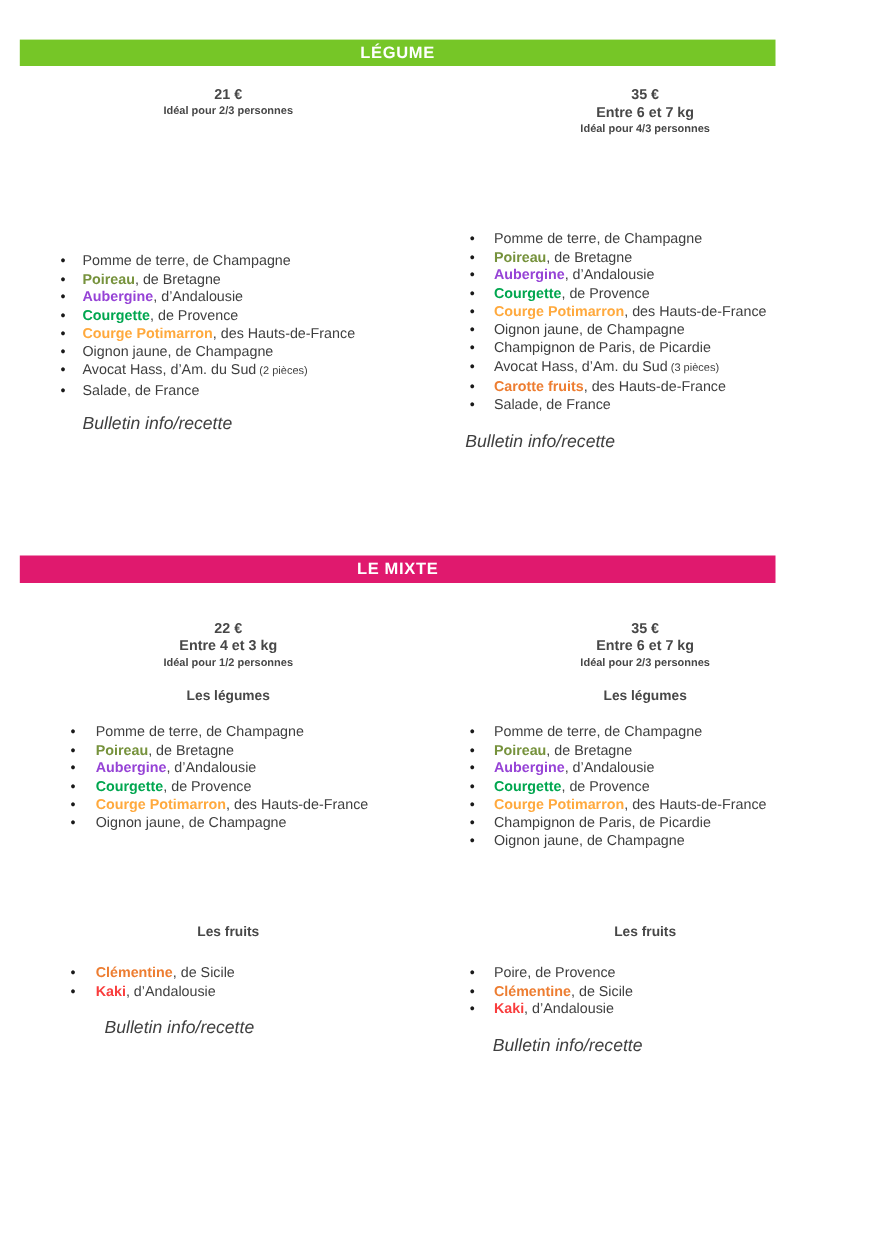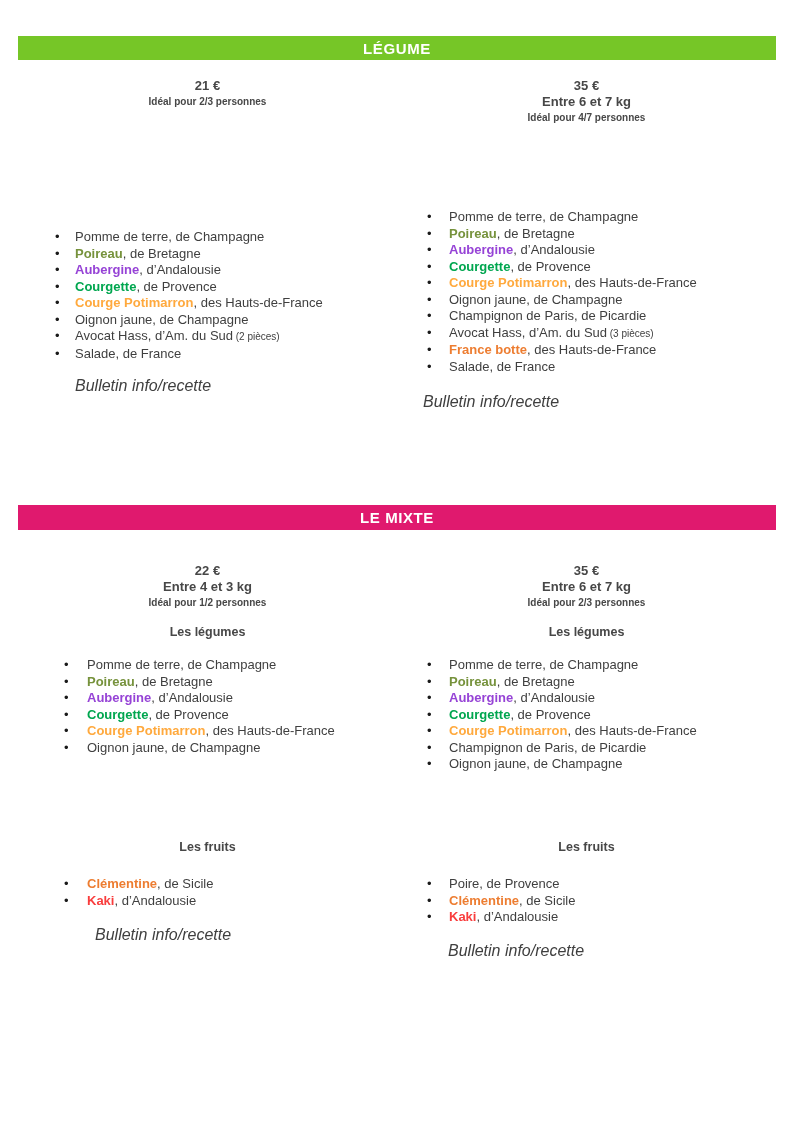--- a/index.html
+++ b/index.html
@@ -3,21 +3,21 @@
 <meta charset="utf-8">
 <style>
   * { margin:0; padding:0; box-sizing:border-box; }
   html,body { background:#fff; }
   body {
     width:794px; height:1123px; position:relative; overflow:hidden;
     font-family:"Liberation Sans", sans-serif; color:#3F3F3F;
   }
   .page { position:absolute; left:0; top:0; width:794px; height:1123px; background:#ffffff; }
 
-  .bar { position:absolute; left:18px; width:758px; display:flex; }
+  .bar { position:absolute; left:18px; width:687px; display:flex; }
   #bar-legume { top:36px; height:24px; }
   #bar-mixte  { top:505px; height:25px; }
   .bar .half {
     flex:1; text-align:center; color:#ffffff; font-weight:bold;
     font-size:15px; letter-spacing:0.6px;
     display:flex; align-items:center; justify-content:center;
   }
 
   .pblock { position:absolute; width:379px; text-align:center; color:#474747; font-weight:bold; }
   .pblock .price  { font-size:13px; line-height:16px; }
@@ -68,21 +68,21 @@
     <div class="half">LÉGUME</div>
   </div>
 
   <div class="pblock" id="pblock-legume-left">
     <div class="price">21 €</div>
     <div class="ideal">Idéal pour 2/3 personnes</div>
   </div>
   <div class="pblock" id="pblock-legume-right">
     <div class="price">35 €</div>
     <div class="weight">Entre 6 et 7 kg</div>
-    <div class="ideal">Idéal pour 4/7 personnes</div>
+    <div class="ideal">Idéal pour 4/3 personnes</div>
   </div>
 
   <ul class="items left-col" id="list-legume-left">
       <li><span>Pomme de terre, de Champagne</span></li>
       <li><span class="itm-bold" style="color: rgb(118, 146, 60);">Poireau</span><span>, de Bretagne</span></li>
       <li><span class="itm-bold" style="color: rgb(150, 67, 214);">Aubergine</span><span>, d’Andalousie</span></li>
       <li><span class="itm-bold" style="color: rgb(0, 166, 79);">Courgette</span><span>, de Provence</span></li>
       <li><span class="itm-bold" style="color: rgb(255, 169, 61);">Courge Potimarron</span><span>, des Hauts-de-France</span></li>
       <li><span>Oignon jaune, de Champagne</span></li>
       <li><span>Avocat Hass, d’Am. du Sud</span><span class="itm-note"> (2 pièces)</span></li>
@@ -90,21 +90,21 @@
     </ul>
   <ul class="items right-col" id="list-legume-right">
       <li><span>Pomme de terre, de Champagne</span></li>
       <li><span class="itm-bold" style="color: rgb(118, 146, 60);">Poireau</span><span>, de Bretagne</span></li>
       <li><span class="itm-bold" style="color: rgb(150, 67, 214);">Aubergine</span><span>, d’Andalousie</span></li>
       <li><span class="itm-bold" style="color: rgb(0, 166, 79);">Courgette</span><span>, de Provence</span></li>
       <li><span class="itm-bold" style="color: rgb(255, 169, 61);">Courge Potimarron</span><span>, des Hauts-de-France</span></li>
       <li><span>Oignon jaune, de Champagne</span></li>
       <li><span>Champignon de Paris, de Picardie</span></li>
       <li><span>Avocat Hass, d’Am. du Sud</span><span class="itm-note"> (3 pièces)</span></li>
-      <li><span class="itm-bold" style="color: rgb(237, 125, 49);">France botte</span><span>, des Hauts-de-France</span></li>
+      <li><span class="itm-bold" style="color: rgb(237, 125, 49);">Carotte fruits</span><span>, des Hauts-de-France</span></li>
       <li><span>Salade, de France</span></li>
     </ul>
 
   <div class="footer-note" id="footer-legume-left">Bulletin info/recette</div>
   <div class="footer-note" id="footer-legume-right">Bulletin info/recette</div>
 
   <div class="bar" id="bar-mixte" style="background: rgb(224, 25, 110);">
     <div class="half">LE MIXTE</div>
   </div>
 

